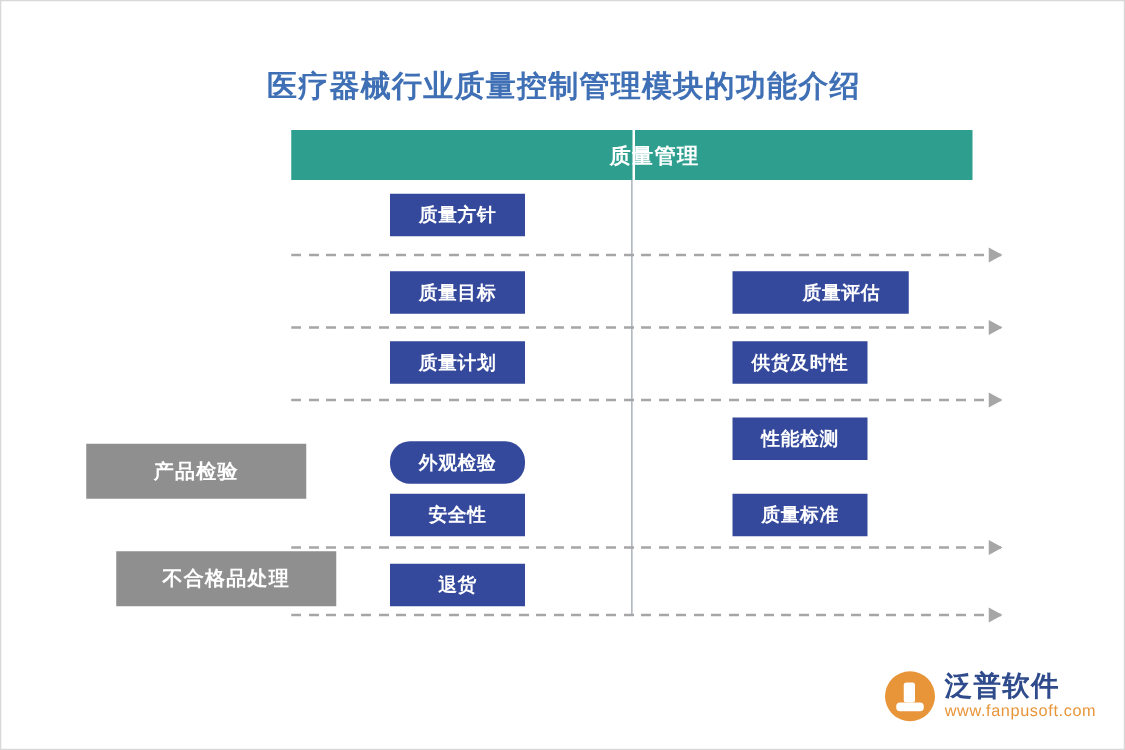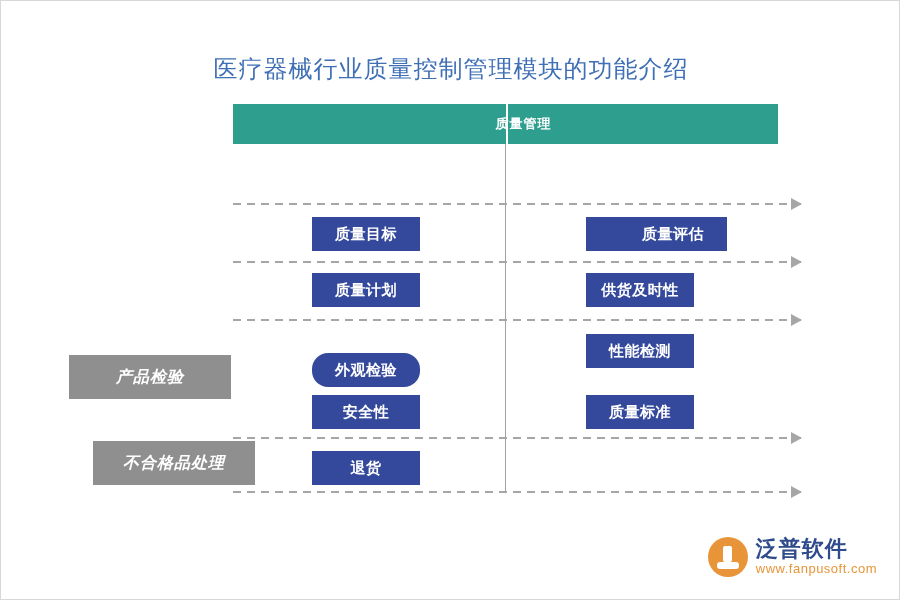--- a/index.html
+++ b/index.html
@@ -25,21 +25,21 @@
   }
 
   
   .title {
     position: absolute;
     left: 0;
     top: 52px;
     width: 900px;
     text-align: center;
     font-size: 24px;
-    font-weight: normal;
+    font-weight: bold;
     color: #3f6fb5;
     letter-spacing: 1px;
     white-space: nowrap;
   }
 
   
   .wm-center {
     position: absolute;
     left: 418px;
     top: 100px;
@@ -91,21 +91,21 @@
     height: 40px;
     background: #2e9e8f;
     display: flex;
   }
   .header-cell {
     flex: 1 1 0;
     display: flex;
     align-items: center;
     justify-content: center;
     color: #ffffff;
-    font-size: 13px;
+    font-size: 17px;
     font-weight: bold;
     letter-spacing: 1px;
     position: relative;
     z-index: 2;
     margin-left: 36px;
   }
   .header-divider {
     position: absolute;
     left: 50%;
     top: 0;
@@ -161,31 +161,30 @@
     justify-content: center;
     letter-spacing: 0.5px;
   }
   .col-left { left: 311px; }
   .col-right { left: 585px; }
 
   
   .cat {
     position: absolute;
     left: 68px;
-    width: 162px;
+    width: 176px;
     height: 44px;
     background: #8f8f8f;
     color: #ffffff;
     font-size: 16px;
     font-weight: bold;
     display: flex;
     align-items: center;
     justify-content: center;
     letter-spacing: 1px;
-    font-style: italic;
   }
 
   
   .brand {
     position: absolute;
     right: 22px;
     bottom: 22px;
     display: flex;
     align-items: center;
     gap: 8px;
@@ -259,20 +258,21 @@
   <div class="dash-row" style="top:436px;">
       <span class="arrow-head"></span>
     </div>
   <div class="dash-row" style="top:490px;">
       <span class="arrow-head"></span>
     </div>
 
   <div class="cat" style="top:354px;">产品检验</div>
   <div class="cat" style="top:440px;margin-left:24px;">不合格品处理</div>
 
+  <div class="item col-left" style="top:154px;">质量方针</div>
   <div class="item col-left" style="top:216px;">质量目标</div>
   <div class="item col-left" style="top:272px;">质量计划</div>
   <div class="item col-left" style="top:352px;border-radius:16px;">外观检验</div>
   <div class="item col-left" style="top:394px;">安全性</div>
   <div class="item col-left" style="top:450px;">退货</div>
 
   <div class="item col-right" style="top:216px;padding-left:33px;">质量评估</div>
   <div class="item col-right" style="top:272px;">供货及时性</div>
   <div class="item col-right" style="top:333px;">性能检测</div>
   <div class="item col-right" style="top:394px;">质量标准</div>

